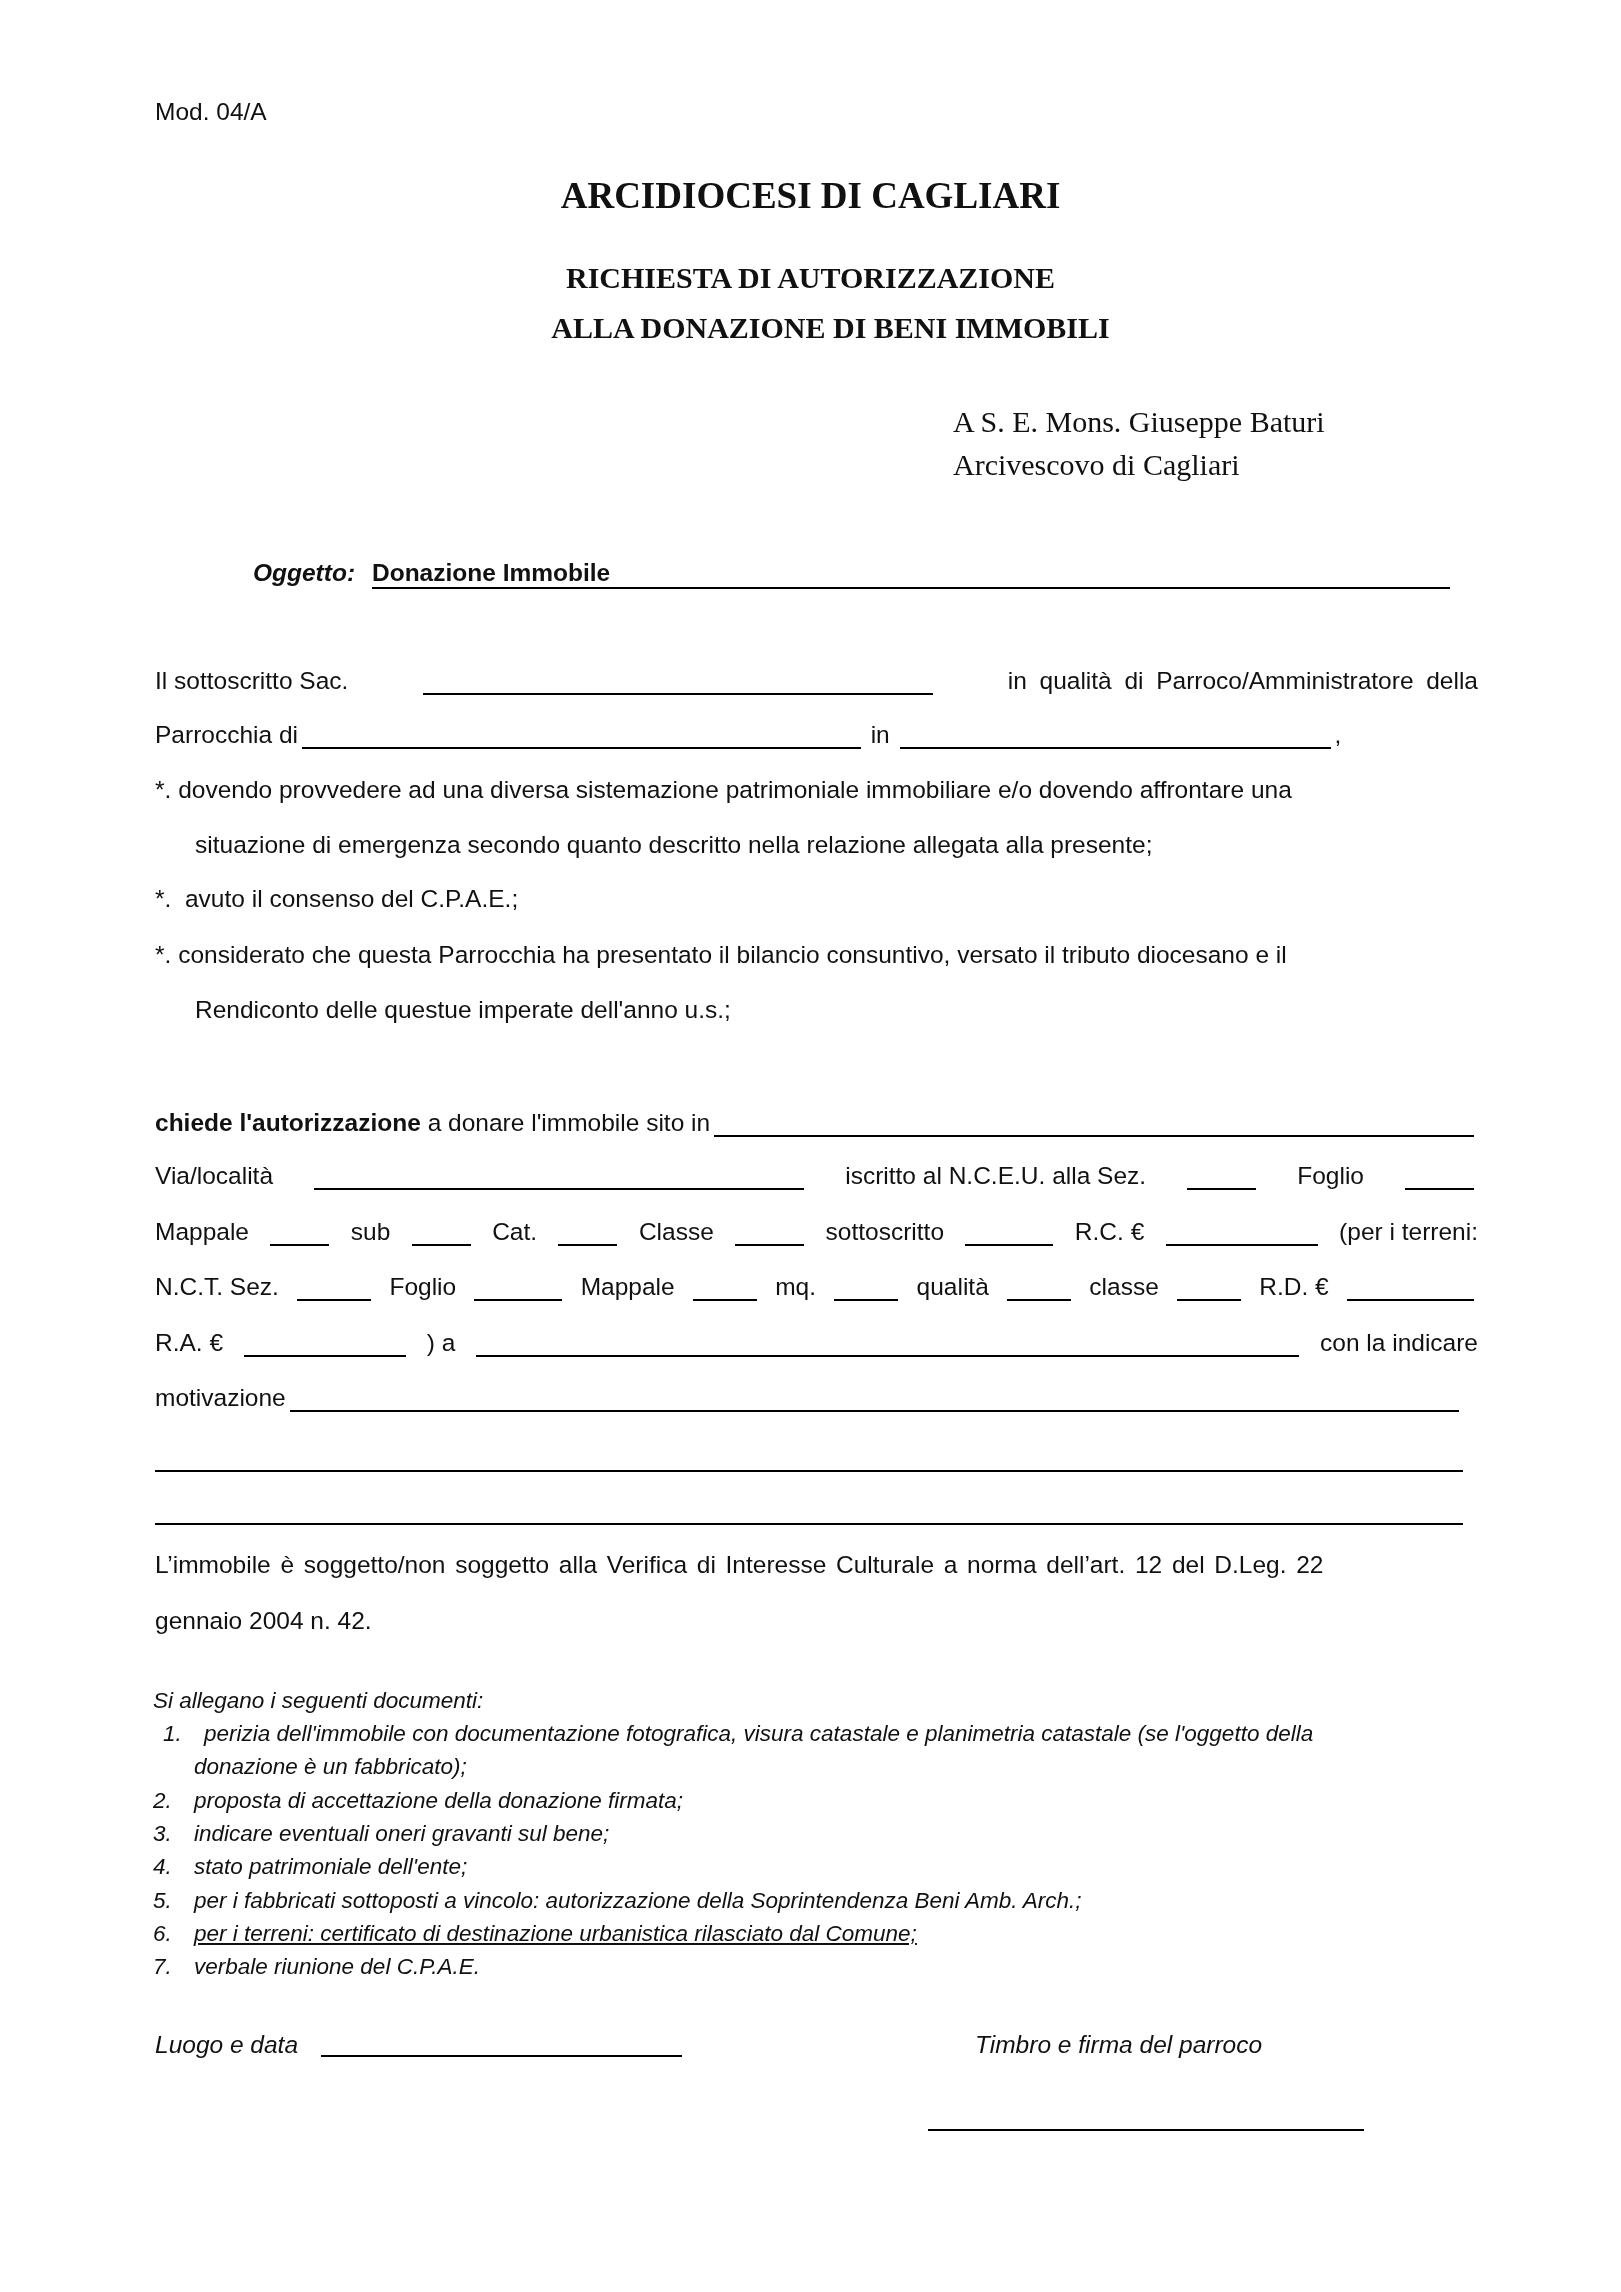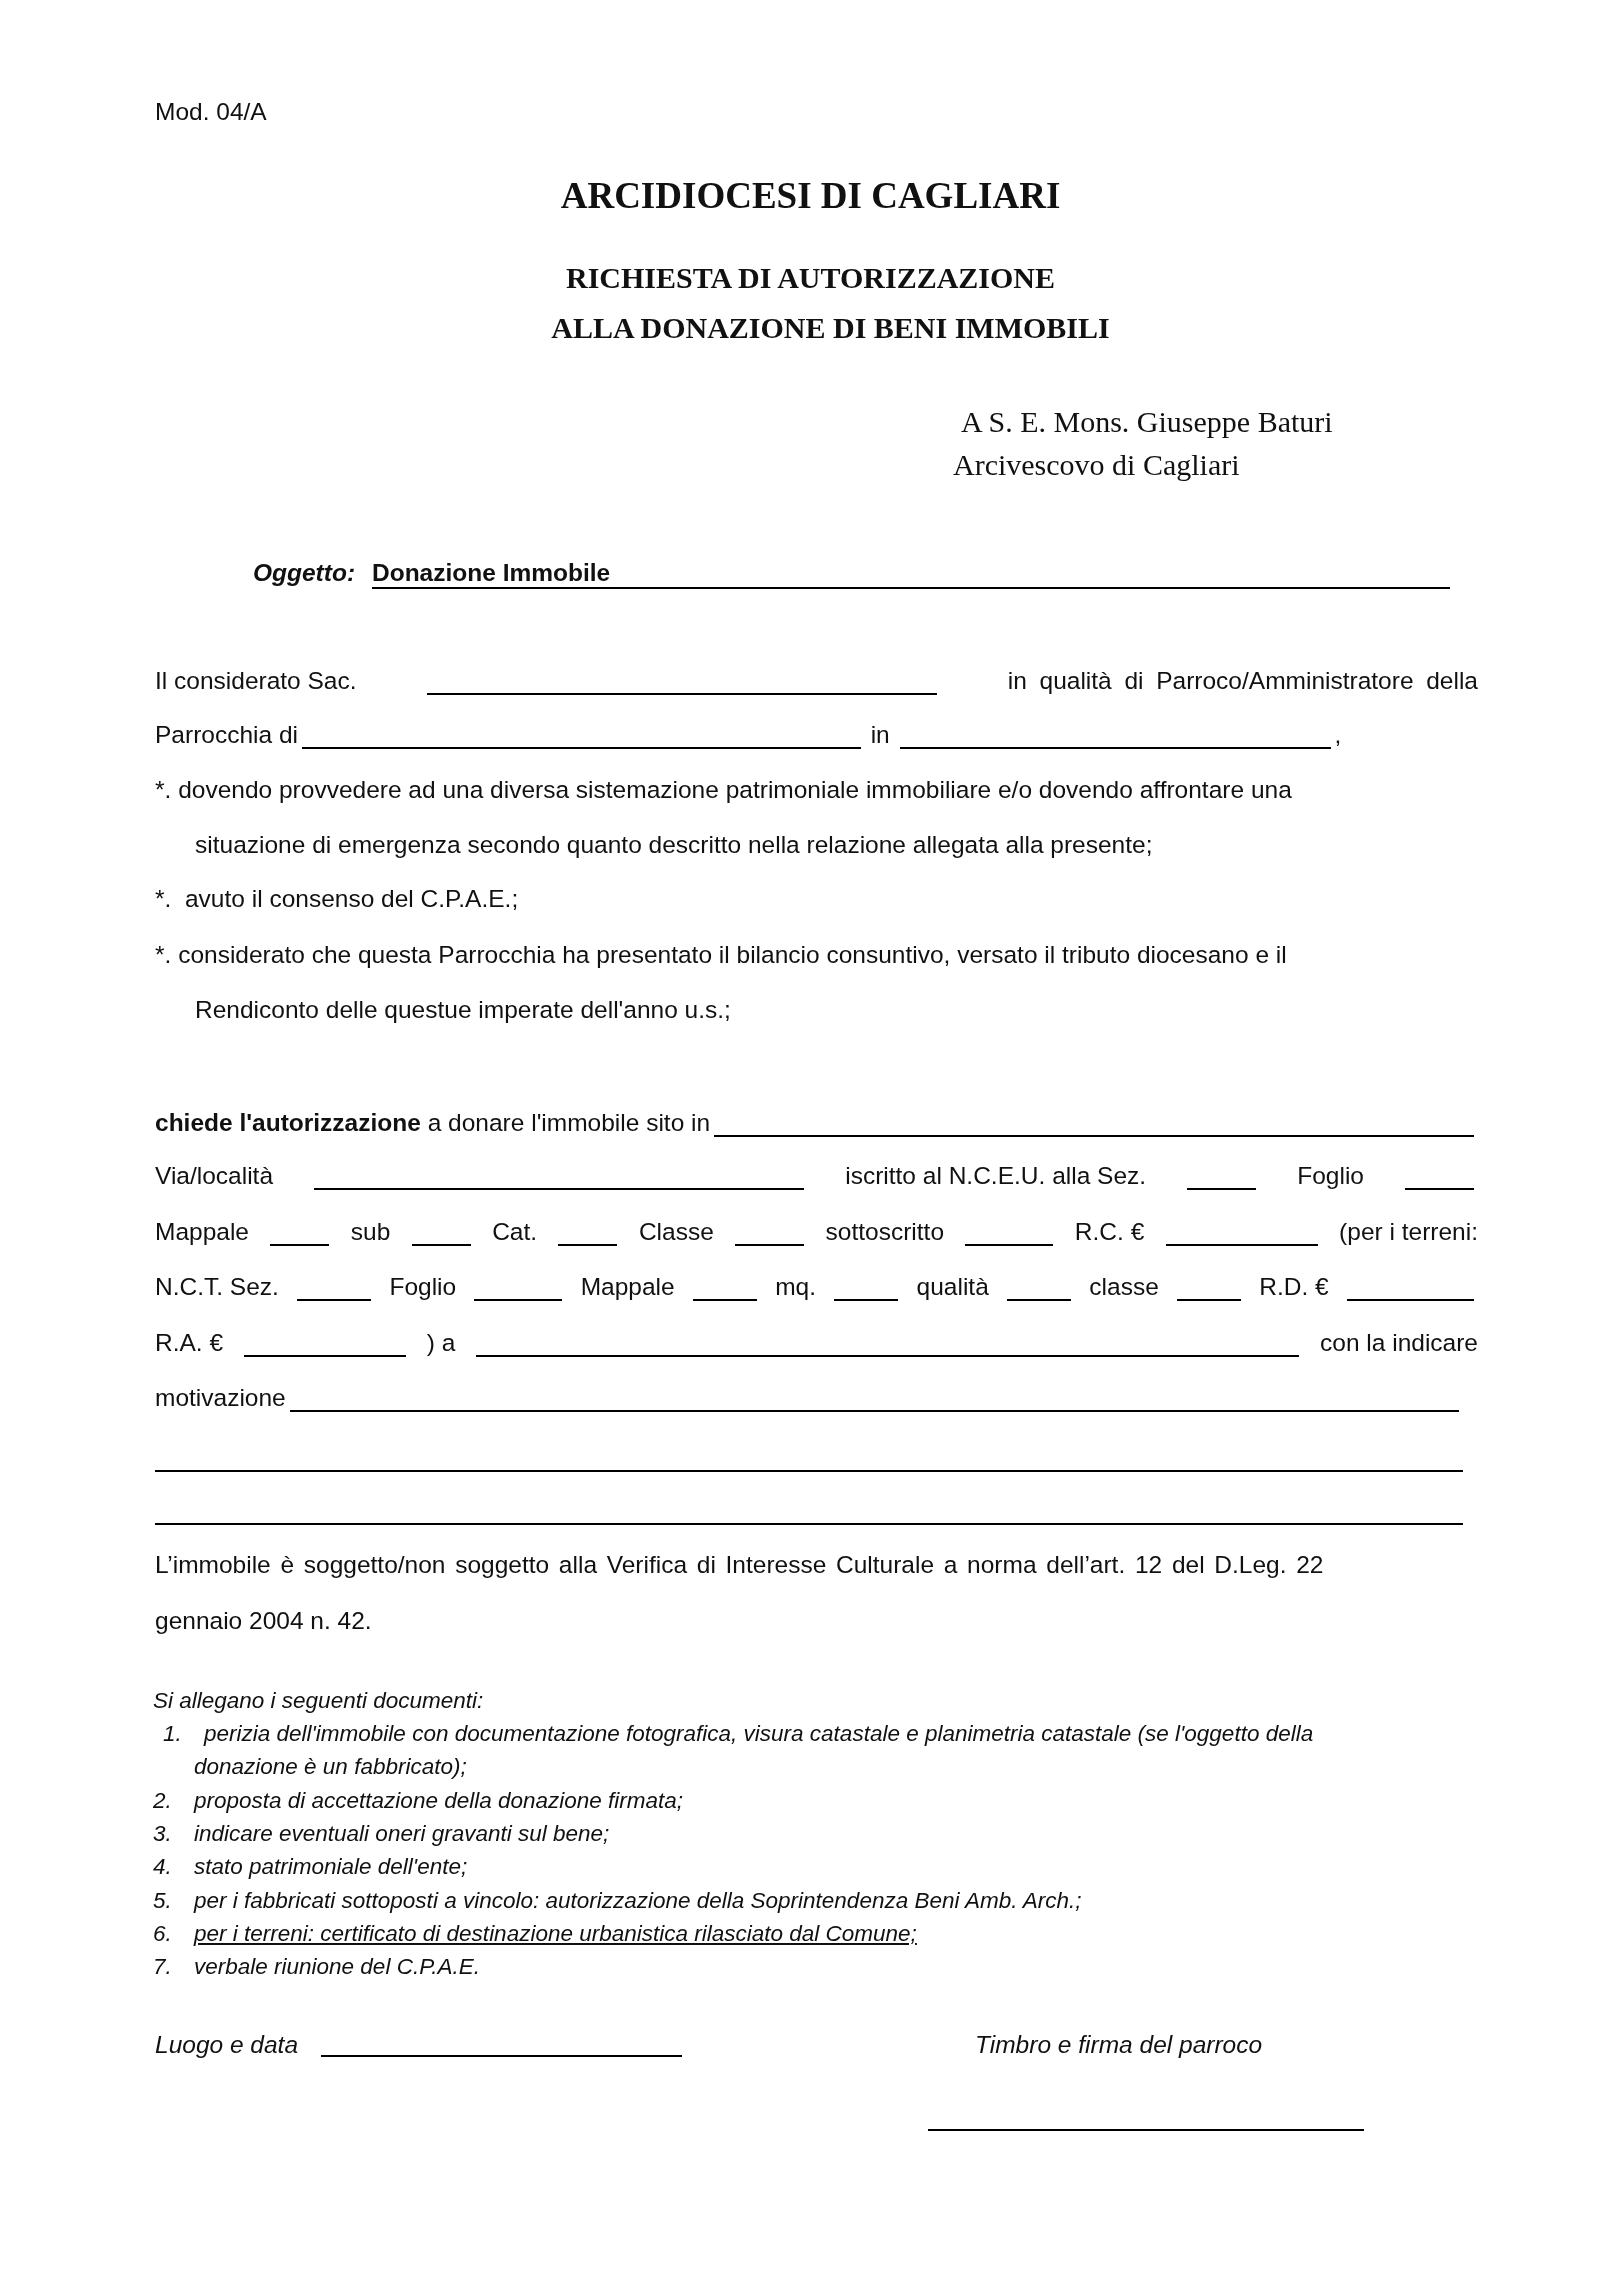--- a/index.html
+++ b/index.html
@@ -6,21 +6,21 @@
   body{width:1621px;height:2293px;position:relative;overflow:hidden;color:#111;}
   .abs{position:absolute;white-space:nowrap;}
   .sans{font-family:"Liberation Sans","DejaVu Sans",sans-serif;}
   .serif{font-family:"Liberation Serif","DejaVu Serif",serif;}
   .mod{left:155px;top:98px;font-size:24.5px;}
   .title{left:0;width:1621px;text-align:center;font-weight:bold;}
   .t1{top:174px;font-size:37px;}
   .t2{top:261px;font-size:30px;}
   .t3{top:311px;font-size:30px;padding-left:20px;}
   .addr{left:953px;font-size:30px;}
-  .a1{top:405px;margin-left:8px;}
+  .a1{top:405px;}
   .a2{top:448px;}
   .oggetto{left:253px;top:559px;font-size:24.5px;font-weight:bold;}
   .oggetto .lbl{font-style:italic;}
   .ogg-line{position:absolute;left:372px;top:587px;width:1078px;border-bottom:2.5px solid #000;}
   .ogg-val{position:absolute;left:372px;top:559px;font-size:24.5px;font-weight:bold;}
   .line{position:absolute;left:155px;width:1323px;font-size:24.5px;display:flex;align-items:flex-end;white-space:nowrap;}
   .line.just{justify-content:space-between;}
   .blank{display:inline-block;border-bottom:2px solid #000;height:21.6px;margin:0 3.9px;}
   .indent{left:195px;}
   .bold{font-weight:bold;}
@@ -39,21 +39,21 @@
 <div class="abs serif title t3">ALLA DONAZIONE DI BENI IMMOBILI</div>
 
 <div class="abs serif addr a1">A S. E. Mons. Giuseppe Baturi</div>
 <div class="abs serif addr a2">Arcivescovo di Cagliari</div>
 
 <div class="abs sans oggetto"><span class="lbl">Oggetto:</span></div>
 <div class="sans ogg-val">Donazione Immobile</div>
 <div class="ogg-line"></div>
 
 <div class="line sans just" style="top:667px;">
-  <span>Il considerato Sac.</span>
+  <span>Il sottoscritto Sac.</span>
   <span class="blank" style="width:510px;"></span>
   <span style="word-spacing:5.9px;">in qualità di Parroco/Amministratore della</span>
 </div>
 <div class="line sans" style="top:721px;">
   <span>Parrocchia di</span>
   <span class="blank" style="width:559px;"></span>
   <span style="margin:0 5.9px;">in</span>
   <span class="blank" style="width:431px;"></span>
   <span>,</span>
 </div>

